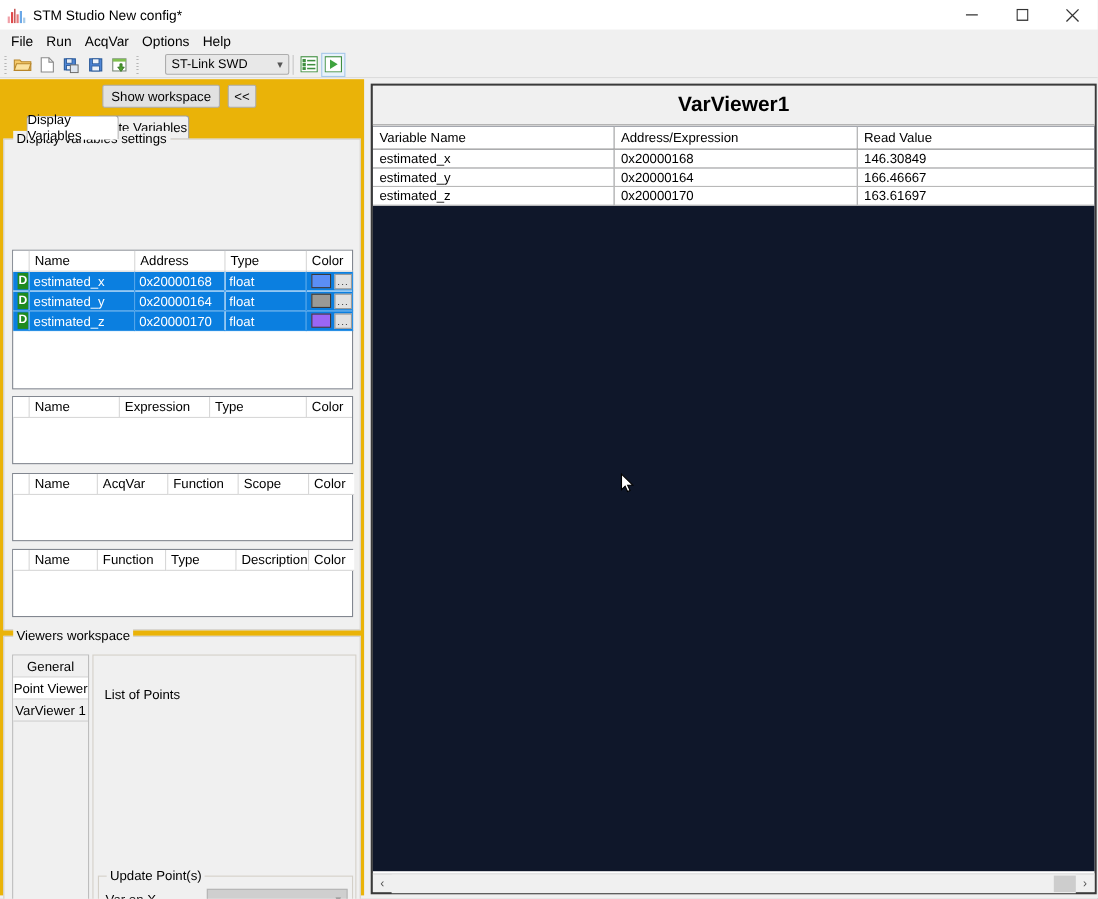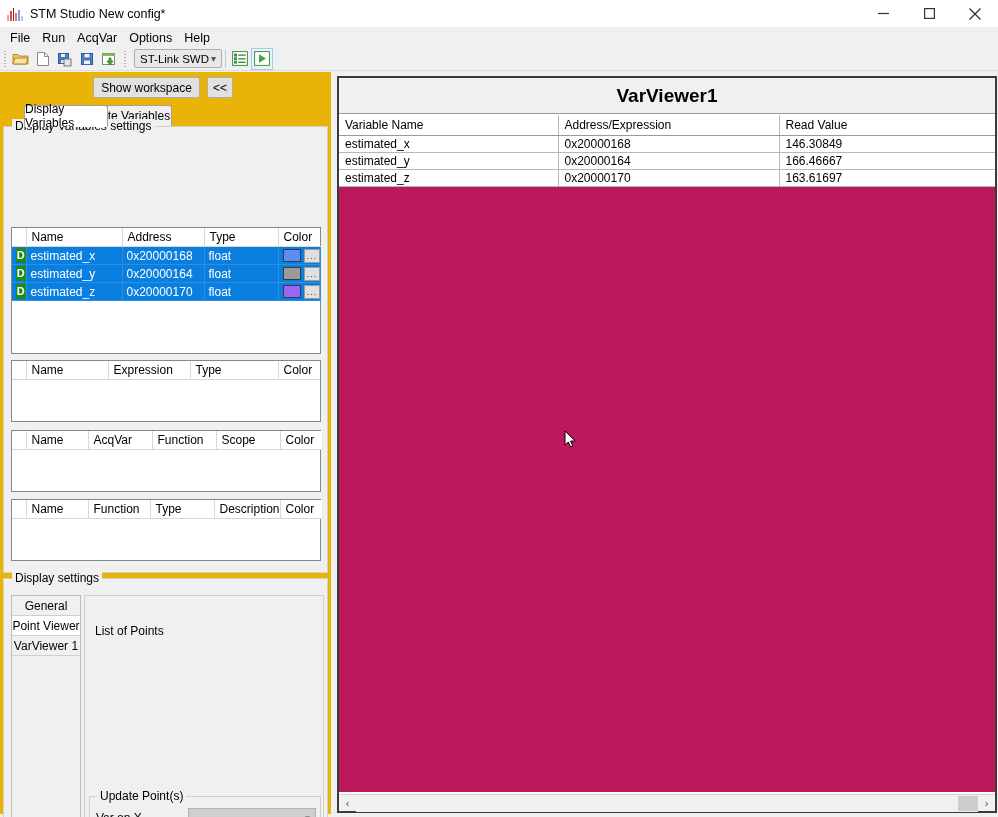--- a/index.html
+++ b/index.html
@@ -44,24 +44,24 @@
   }
   .tb-grip {
     width: 6px; height: 20px; margin: 0 2px;
     background-image: repeating-linear-gradient(to bottom, #b5b5b5 0 1px, transparent 1px 3px);
     background-size: 2px 100%; background-repeat: no-repeat; background-position: 2px 2px;
   }
   .tbbtn { width: 22px; height: 22px; display: flex; align-items: center; justify-content: center; }
   .tbbtn svg { display:block; }
   .tb-sep { width: 1px; height: 18px; background: #c6c6c6; margin: 0 3px; }
   .combo {
-    width: 88px; height: 19px; background: #e8e8e8;
+    width: 113px; height: 19px; background: #e8e8e8;
     border: 1px solid #adadad; border-radius: 2px;
     display: flex; align-items: center; padding: 0 2px 0 5px; font-size: 11.5px;
-    margin-left: 4px;
+    margin-left: 20px;
   }
   .combo .cv { flex: 1; }
   .combo .carat { color: #555; font-size: 10px; padding-right: 3px; }
   .tbbtn.framed { border: 1px solid #a8c8e8; background: #e8f2fb; }
 
   
   .leftpanel {
     position: absolute; left: 0; top: 72px; width: 331px; height: 742px;
     background: #eab308;
   }
@@ -163,21 +163,21 @@
   .vv-table { width: 100%; border-collapse: collapse; table-layout: fixed; }
   .vv-table th {
     font-weight: normal; font-size: 12px; text-align: left; padding: 3px 0 3px 6px;
     background: #fff; border-right: 1px solid #b8b8b8; border-bottom: 1px solid #9a9a9a;
     height: 20px;
   }
   .vv-table td {
     font-size: 12px; padding: 1px 0 1px 6px; height: 16px;
     background: #fff; border-right: 1px solid #b8b8b8; border-bottom: 1px solid #b8b8b8;
   }
-  .vv-body { position: absolute; left: 0; top: 37px; right: 0; bottom: 19px; background: #be185d; overflow: hidden; }
+  .vv-body { position: absolute; left: 0; top: 37px; right: 0; bottom: 19px; background: #0f172a; overflow: hidden; }
   .hscroll {
     position: absolute; left: 0; right: 0; bottom: 0; height: 17px;
     background: #f0f0f0; border-top: 1px solid #d4d4d4; display: flex; align-items: center;
   }
   .hs-arrow { width: 17px; height: 17px; display: flex; align-items: center; justify-content: center;
               color: #505050; font-size: 11px; }
   .hs-track { flex: 1; height: 17px; position: relative; background: #f0f0f0; }
   .hs-thumb { position: absolute; right: 0; top: 1px; width: 20px; height: 15px; background: #cdcdcd; }
 
   .cursor { position: absolute; left: 564px; top: 430px; }
@@ -436,21 +436,21 @@
           <th>Type</th>
           <th>Description</th>
           <th style="border-right:none">Color</th>
         </tr>
           </thead>
         <tbody></tbody>
       </table>
     </div>
 
     <div class="groupbox" id="viewers-settings">
-      <span class="gb-label">Display settings</span>
+      <span class="gb-label">Viewers workspace</span>
 
       <div class="vtabs">
         <div class="vtab">General</div>
         <div class="vtab active">Point Viewer</div>
         <div class="vtab">VarViewer 1</div>
       </div>
 
       <div id="lop-group">
         <span class="gb-label" style="position:absolute;top:-8px;left:7px;background:#f0f0f0;padding:0 3px;font-size:12px;margin-top:36px;">List of Points</span>
 

